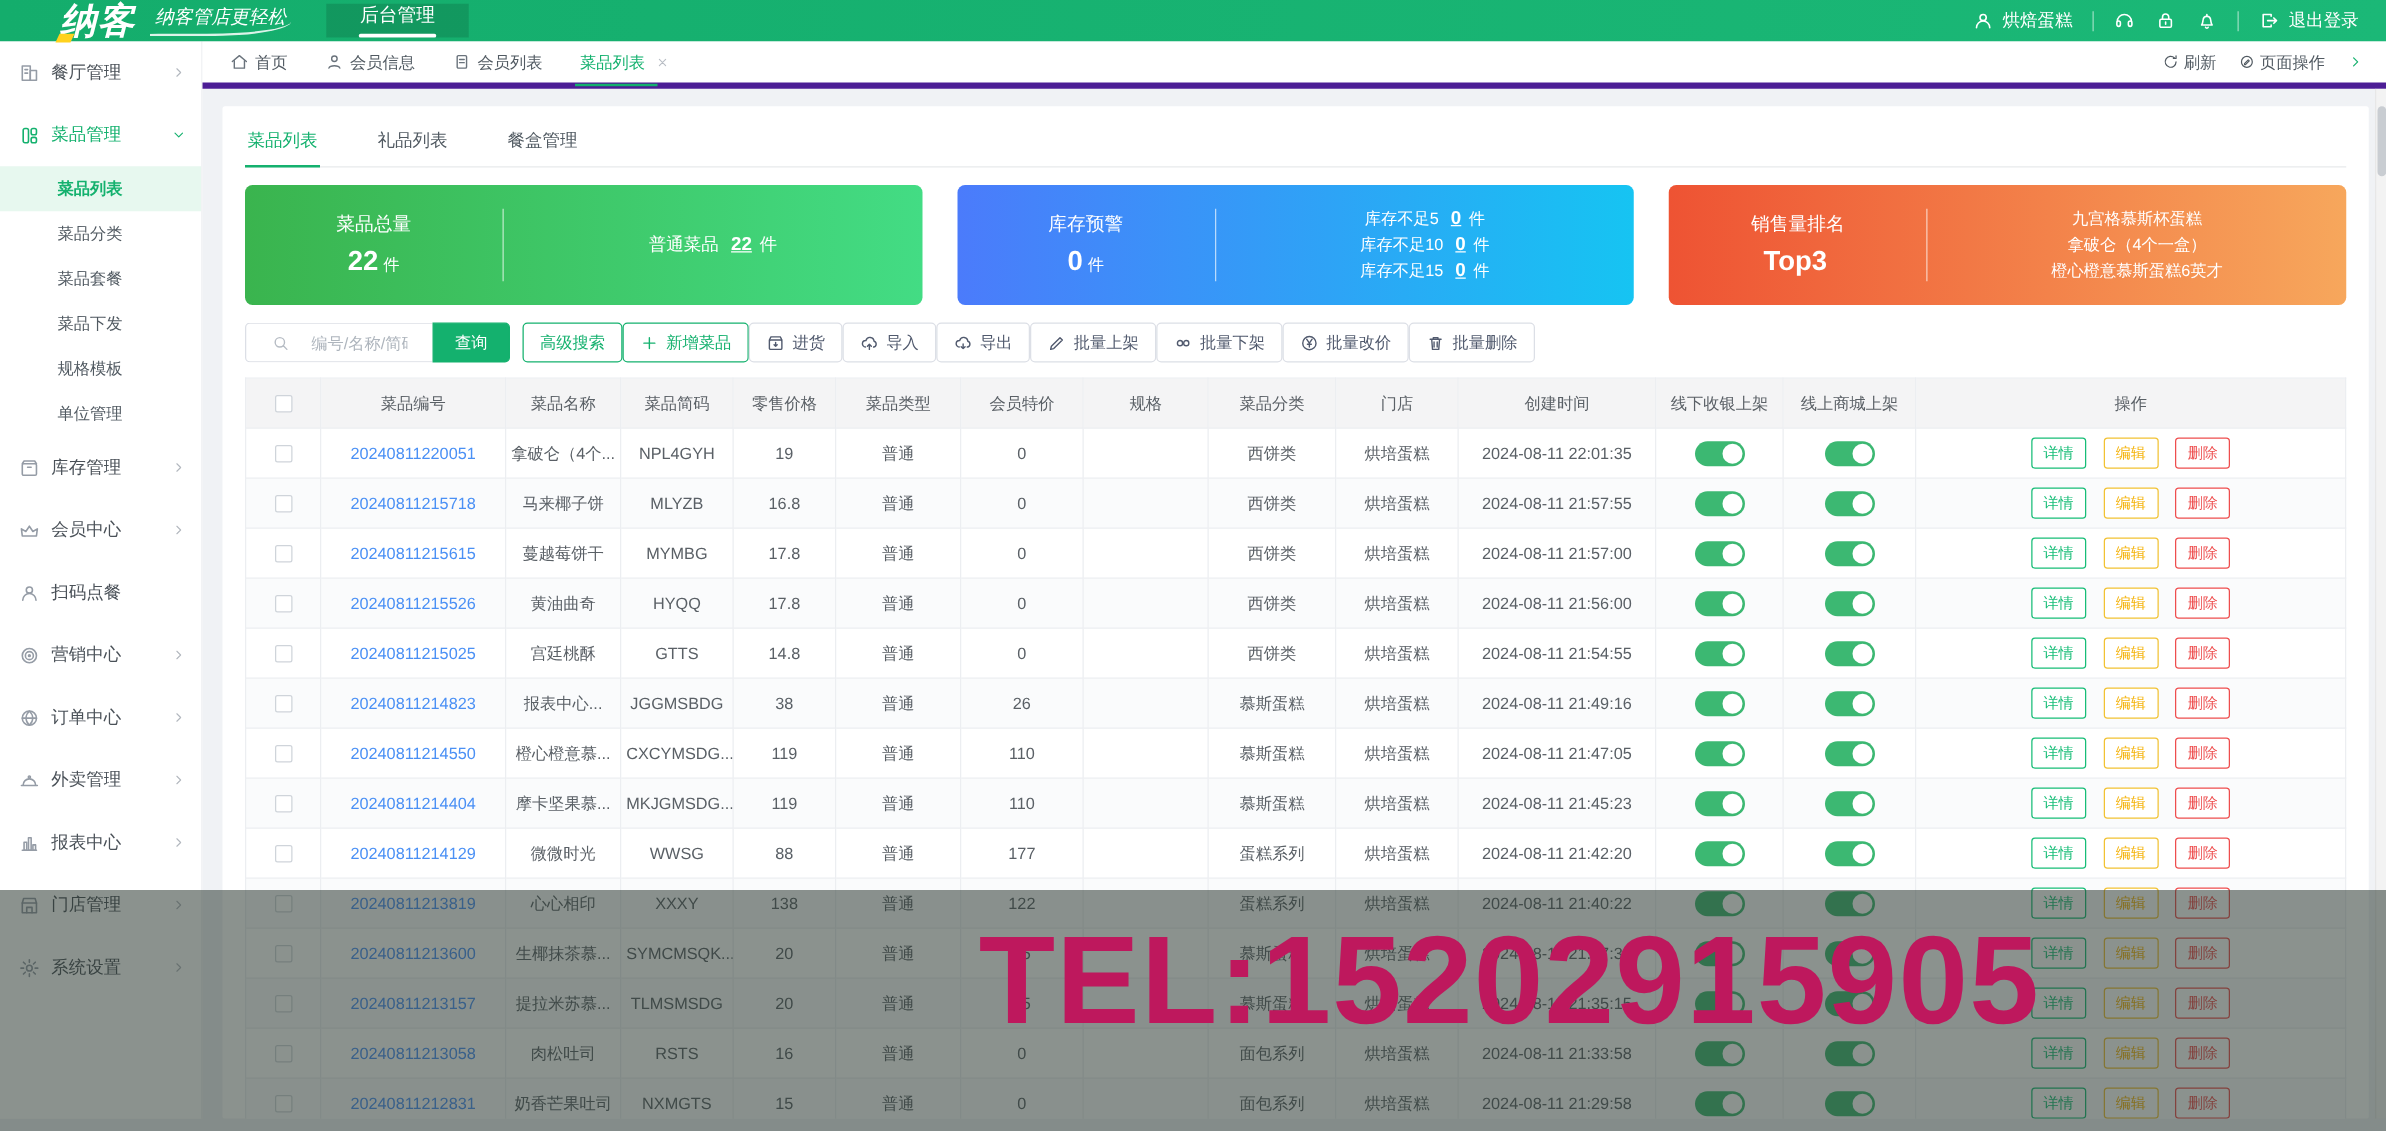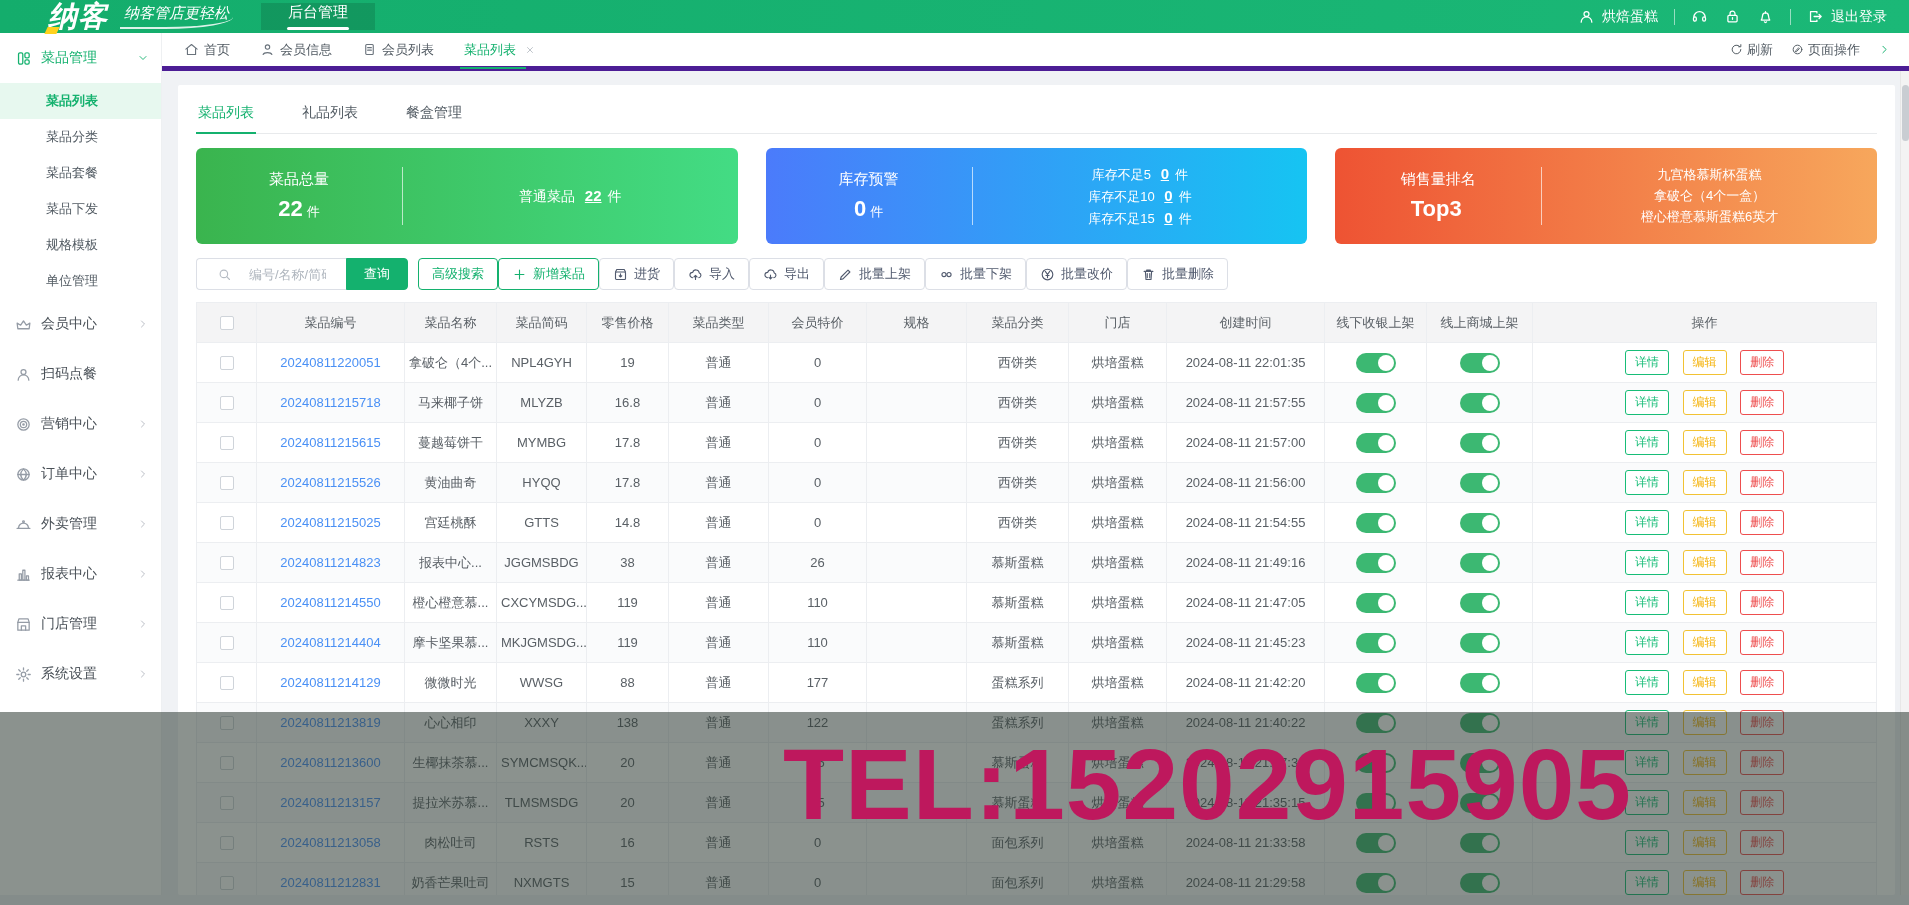--- a/index.html
+++ b/index.html
@@ -156,20 +156,35 @@
             <path d="M10 12h10M17 9l3 3-3 3"></path>
           </svg>
         </span>
       <span>退出登录</span>
     </span>
   </div>
 </header>
 
 <div class="body-wrap">
   <aside class="sidebar" id="sidebar">
+      <div class="sb-item">
+    <span class="ic ">
+          <svg viewBox="0 0 24 24" fill="none" stroke="currentColor" stroke-width="1.8" stroke-linecap="round" stroke-linejoin="round">
+            <rect x="4" y="4" width="9" height="16"></rect>
+            <rect x="13" y="9" width="7" height="11"></rect>
+            <path d="M7 8h3M7 12h3"></path>
+          </svg>
+        </span>
+        <span>餐厅管理</span>
+    <span class="chev ic">
+          <svg viewBox="0 0 24 24" fill="none" stroke="currentColor" stroke-width="1.8" stroke-linecap="round" stroke-linejoin="round">
+            <path d="M9 6l6 6-6 6"></path>
+          </svg>
+        </span>
+  </div>
       <div class="sb-item active">
     <span class="ic ">
           <svg viewBox="0 0 24 24" fill="none" stroke="currentColor" stroke-width="1.8" stroke-linecap="round" stroke-linejoin="round">
             <rect x="5" y="4" width="6" height="16" rx="2"></rect>
             <rect x="14" y="4" width="6" height="7" rx="2"></rect>
             <rect x="14" y="14" width="6" height="6" rx="2"></rect>
           </svg>
         </span>
         <span>菜品管理</span>
     <span class="chev ic">
@@ -177,20 +192,34 @@
             <path d="M6 9l6 6 6-6"></path>
           </svg>
         </span>
   </div>
       <div class="sb-sub active">菜品列表</div>
       <div class="sb-sub">菜品分类</div>
       <div class="sb-sub">菜品套餐</div>
       <div class="sb-sub">菜品下发</div>
       <div class="sb-sub">规格模板</div>
       <div class="sb-sub">单位管理</div>
+      <div class="sb-item">
+    <span class="ic ">
+          <svg viewBox="0 0 24 24" fill="none" stroke="currentColor" stroke-width="1.8" stroke-linecap="round" stroke-linejoin="round">
+            <rect x="4" y="7" width="16" height="13" rx="1.5"></rect>
+            <path d="M4 7l2-3h12l2 3M10 11h4"></path>
+          </svg>
+        </span>
+        <span>库存管理</span>
+    <span class="chev ic">
+          <svg viewBox="0 0 24 24" fill="none" stroke="currentColor" stroke-width="1.8" stroke-linecap="round" stroke-linejoin="round">
+            <path d="M9 6l6 6-6 6"></path>
+          </svg>
+        </span>
+  </div>
       <div class="sb-item">
     <span class="ic ">
           <svg viewBox="0 0 24 24" fill="none" stroke="currentColor" stroke-width="1.8" stroke-linecap="round" stroke-linejoin="round">
             <path d="M4 18h16M4 18l-1-8 5 3 4-6 4 6 5-3-1 8"></path>
           </svg>
         </span>
         <span>会员中心</span>
     <span class="chev ic">
           <svg viewBox="0 0 24 24" fill="none" stroke="currentColor" stroke-width="1.8" stroke-linecap="round" stroke-linejoin="round">
             <path d="M9 6l6 6-6 6"></path>

